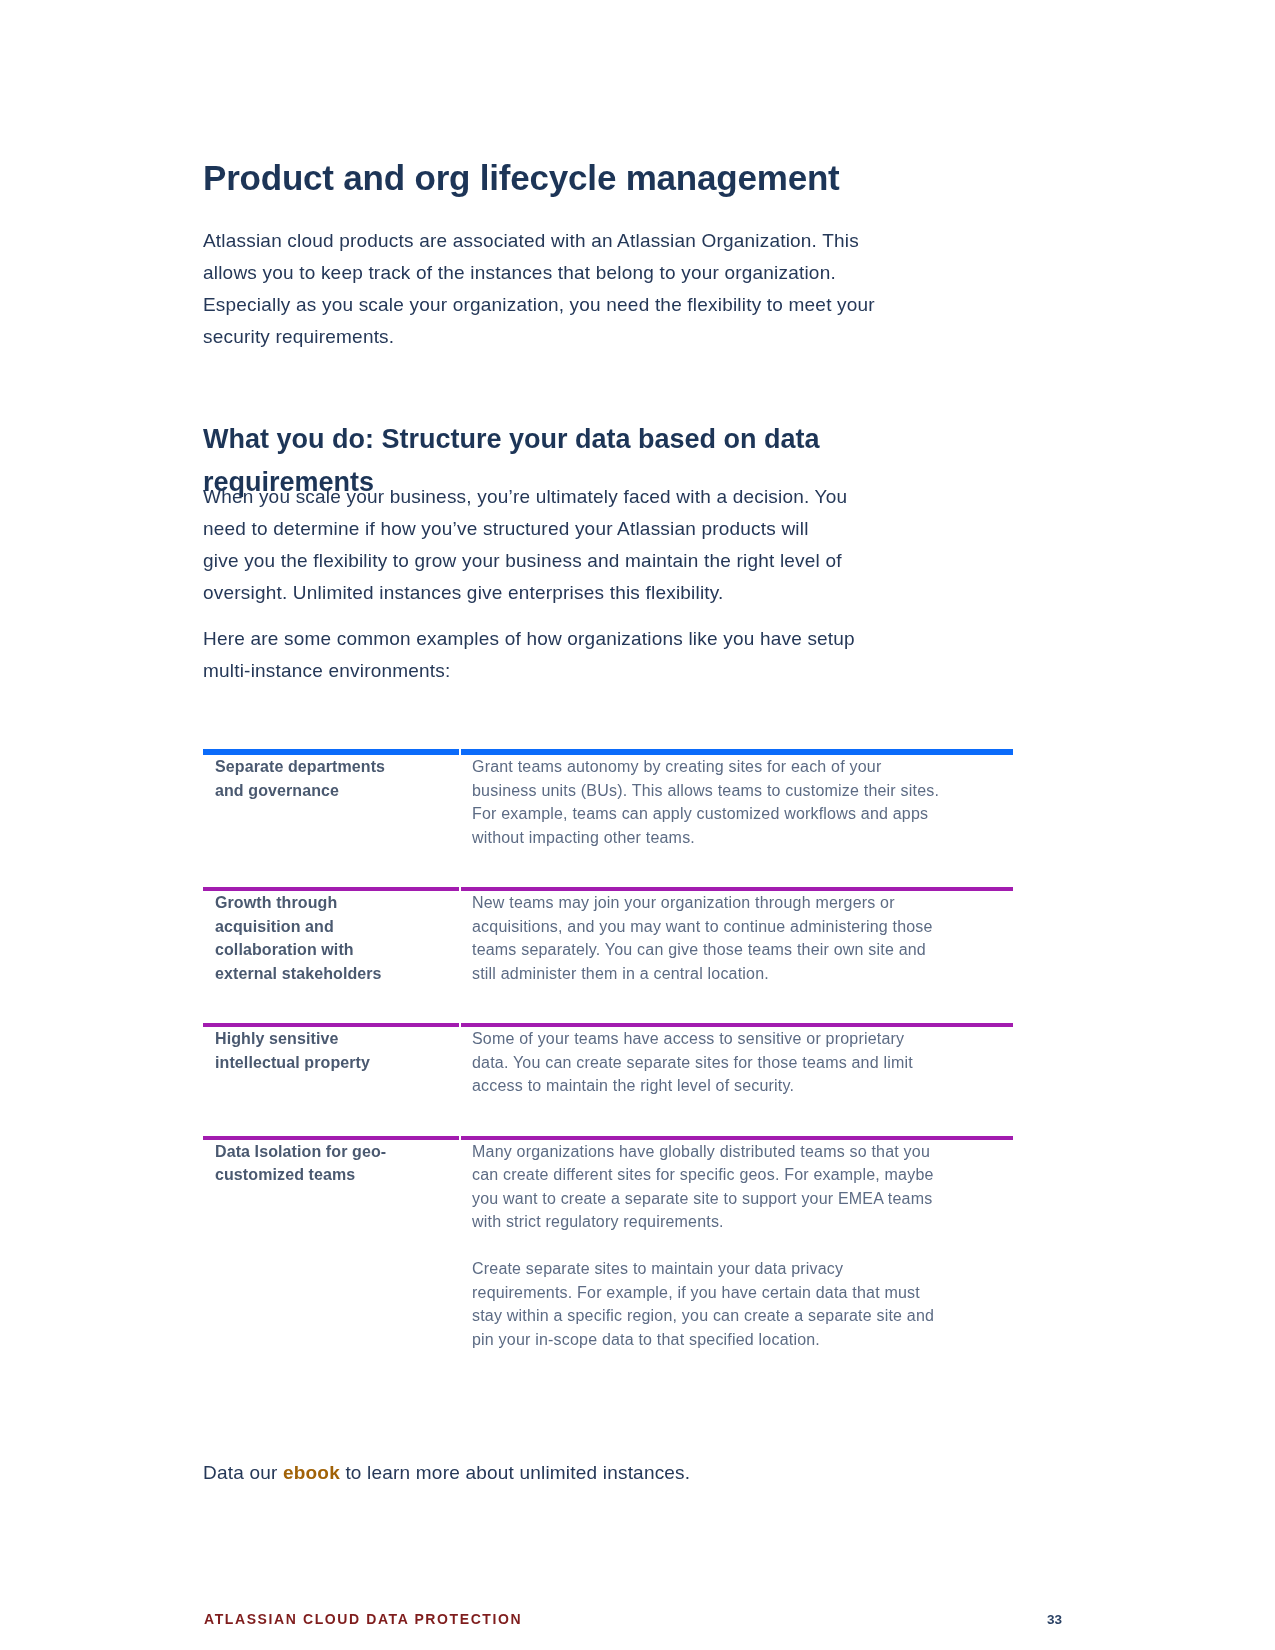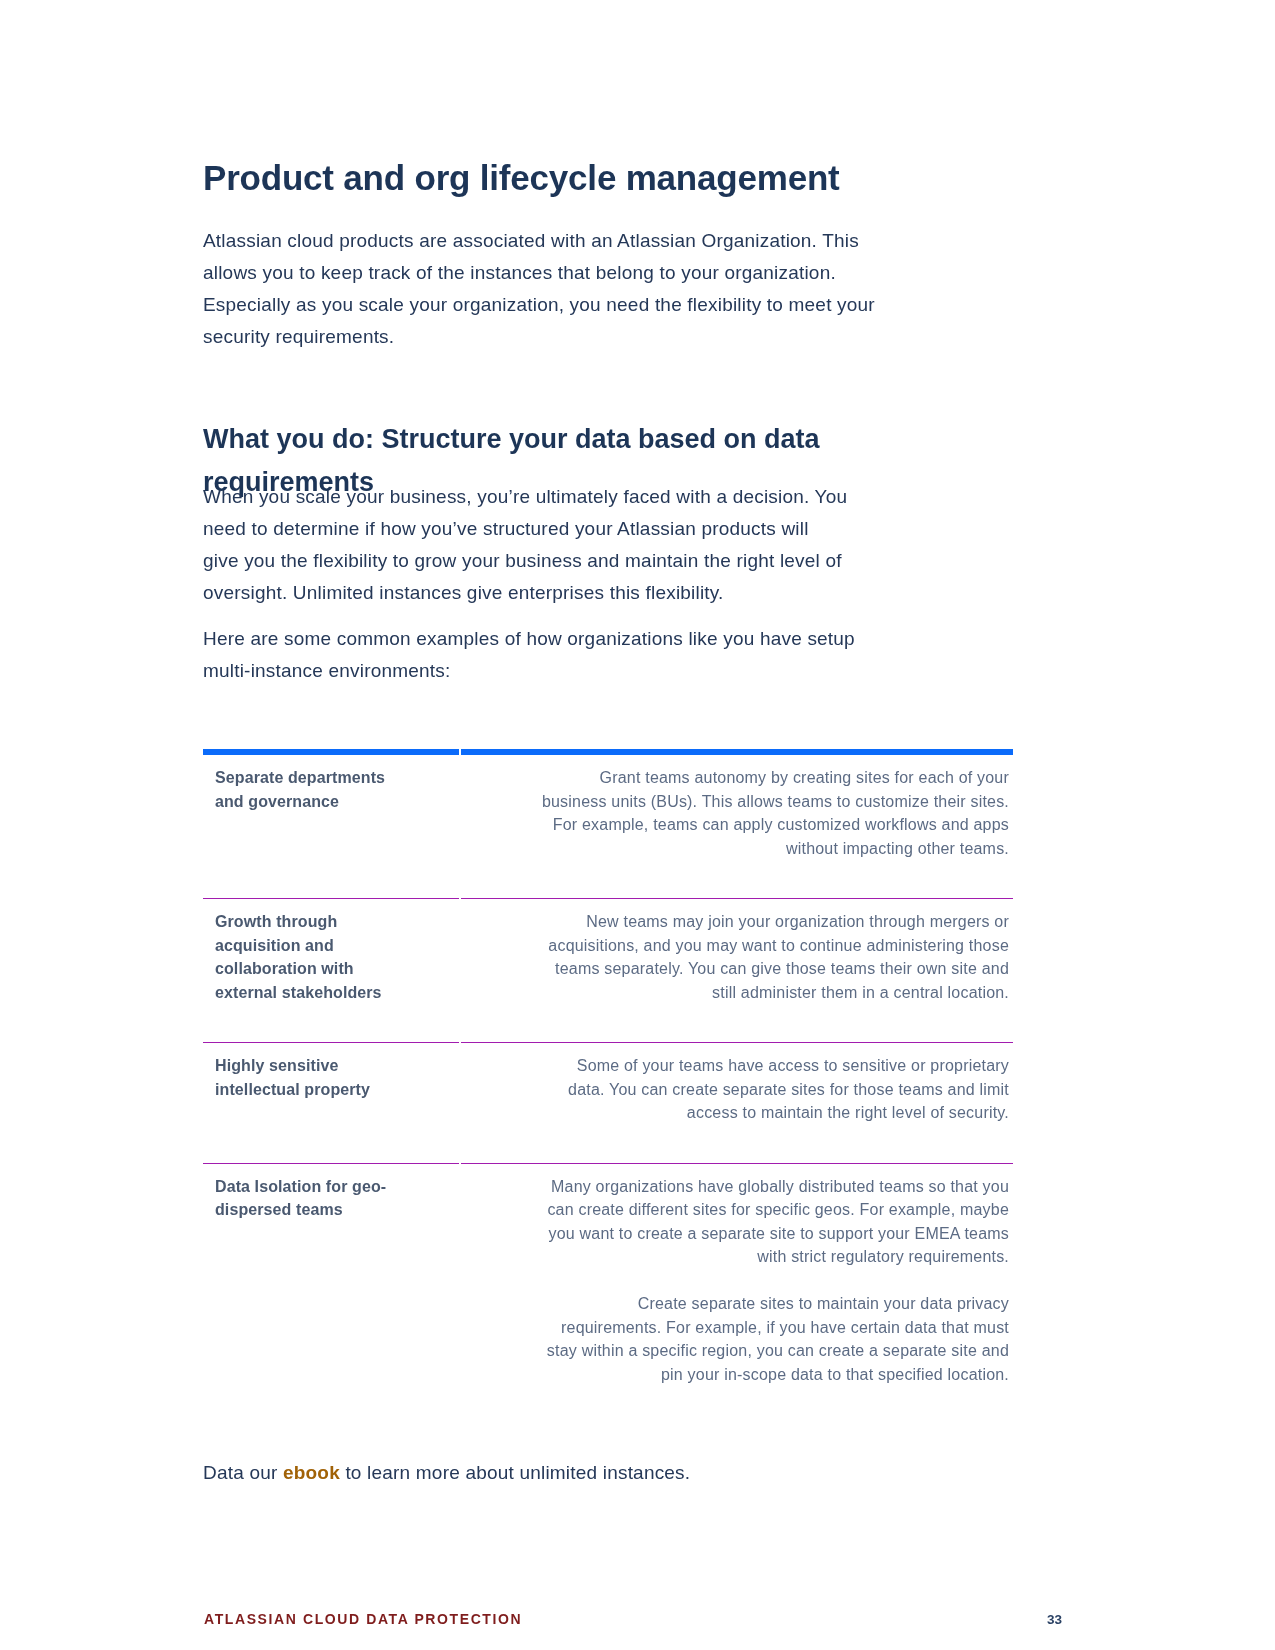--- a/index.html
+++ b/index.html
@@ -78,45 +78,43 @@
   .table-topbar .bar-seg {
     background: #0b6bfa;
     height: 6px;
   }
   .table-row {
     display: grid;
     grid-template-columns: 256px 552px;
     column-gap: 2px;
   }
   .table-row .cell {
-    padding-top: 11px;
     padding-bottom: 38px;
   }
   .table-row + .table-row .cell {
-    border-top: 1px solid #a21caf;
+    border-top: 4px solid #a21caf;
   }
   .cell-label {
     padding-left: 12px;
     padding-right: 30px;
     font-size: 16px;
     line-height: 23.5px;
     font-weight: 700;
     color: #4a5970;
     letter-spacing: 0.1px;
     box-sizing: border-box;
   }
   .cell-desc {
     padding-left: 11px;
     padding-right: 4px;
     font-size: 16px;
     line-height: 23.5px;
     color: #5c6b84;
     letter-spacing: 0.2px;
     box-sizing: border-box;
-    text-align: right;
   }
 
   .closing-line {
     position: absolute;
     left: 203px; top: 1438px;
     width: 812px;
     font-size: 19px;
     line-height: 32px;
     color: #253858;
     letter-spacing: 0.2px;
@@ -201,21 +199,21 @@
     <div class="table-row">
       <div class="cell cell-label pre">Highly sensitive
 intellectual property</div>
       <div class="cell cell-desc pre">Some of your teams have access to sensitive or proprietary
 data. You can create separate sites for those teams and limit
 access to maintain the right level of security.</div>
     </div>
 
     <div class="table-row">
       <div class="cell cell-label pre">Data Isolation for geo-
-dispersed teams</div>
+customized teams</div>
       <div class="cell cell-desc pre">Many organizations have globally distributed teams so that you
 can create different sites for specific geos. For example, maybe
 you want to create a separate site to support your EMEA teams
 with strict regulatory requirements.
 
 Create separate sites to maintain your data privacy
 requirements. For example, if you have certain data that must
 stay within a specific region, you can create a separate site and
 pin your in-scope data to that specified location.</div>
     </div>

